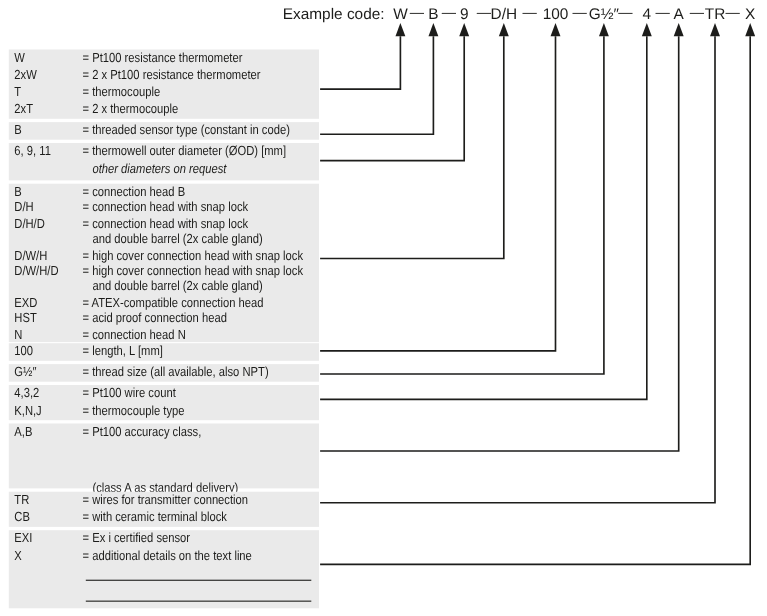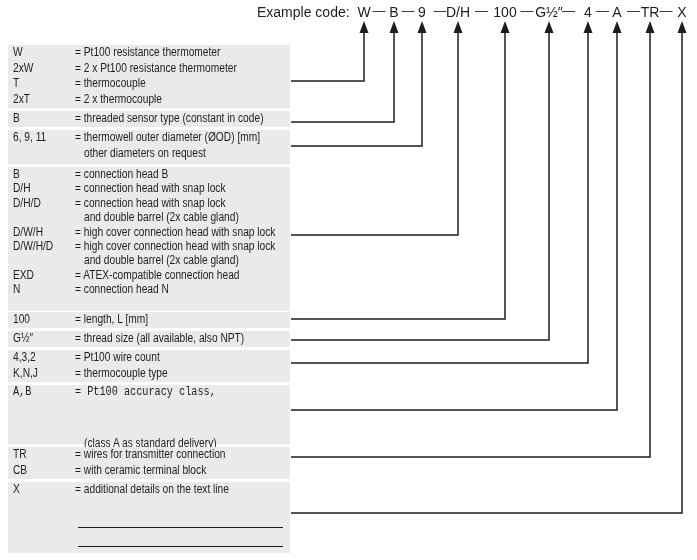--- a/index.html
+++ b/index.html
@@ -75,21 +75,21 @@
         <div class="row" style="height: 15.5px; line-height: 15.5px;">
           <span class="code-cell" style="line-height: 15.5px;">B</span>
           <span class="desc-cell" style="line-height: 15.5px;">= threaded sensor type (constant in code)</span>
         </div>
       </div>
       <div class="group" style="top: 130px; height: 34px; background: rgb(234, 234, 234);">
         <div class="row" style="height: 15.5px; line-height: 15.5px;">
           <span class="code-cell" style="line-height: 15.5px;">6, 9, 11</span>
           <span class="desc-cell" style="line-height: 15.5px;">= thermowell outer diameter (ØOD) [mm]</span>
         </div>
-        <div class="row" style="height: 15.5px; line-height: 15.5px;">
+        <div class="row" style="height: 15.5px; line-height: 15.5px; font-style: italic;">
           <span class="desc-cell desc-cont" style="line-height: 15.5px;">other diameters on request</span>
         </div>
       </div>
       <div class="group" style="top: 167px; height: 144px; background: rgb(234, 234, 234);">
         <div class="row" style="height: 14.4px; line-height: 14.4px;">
           <span class="code-cell" style="line-height: 14.4px;">B</span>
           <span class="desc-cell" style="line-height: 14.4px;">= connection head B</span>
         </div>
         <div class="row" style="height: 14.4px; line-height: 14.4px;">
           <span class="code-cell" style="line-height: 14.4px;">D/H</span>
@@ -109,20 +109,24 @@
         <div class="row" style="height: 14.4px; line-height: 14.4px;">
           <span class="code-cell" style="line-height: 14.4px;">D/W/H/D</span>
           <span class="desc-cell" style="line-height: 14.4px;">= high cover connection head with snap lock</span>
         </div>
         <div class="row" style="height: 14.4px; line-height: 14.4px;">
           <span class="desc-cell desc-cont" style="line-height: 14.4px;">and double barrel (2x cable gland)</span>
         </div>
         <div class="row" style="height: 14.4px; line-height: 14.4px;">
           <span class="code-cell" style="line-height: 14.4px;">EXD</span>
           <span class="desc-cell" style="line-height: 14.4px;">= ATEX-compatible connection head</span>
+        </div>
+        <div class="row" style="height: 14.4px; line-height: 14.4px;">
+          <span class="code-cell" style="line-height: 14.4px;">HST</span>
+          <span class="desc-cell" style="line-height: 14.4px;">= acid proof connection head</span>
         </div>
         <div class="row" style="height: 14.4px; line-height: 14.4px;">
           <span class="code-cell" style="line-height: 14.4px;">N</span>
           <span class="desc-cell" style="line-height: 14.4px;">= connection head N</span>
         </div>
       </div>
       <div class="group" style="top: 312px; height: 16px; background: rgb(234, 234, 234);">
         <div class="row" style="height: 15.5px; line-height: 15.5px;">
           <span class="code-cell" style="line-height: 15.5px;">100</span>
           <span class="desc-cell" style="line-height: 15.5px;">= length, L [mm]</span>
@@ -138,21 +142,21 @@
         <div class="row" style="height: 15.5px; line-height: 15.5px; padding-left: 48px;">
           <span class="code-cell" style="line-height: 15.5px;">4,3,2</span>
           <span class="desc-cell" style="line-height: 15.5px;">= Pt100 wire count</span>
         </div>
         <div class="row" style="height: 15.5px; line-height: 15.5px;">
           <span class="code-cell" style="line-height: 15.5px;">K,N,J</span>
           <span class="desc-cell" style="line-height: 15.5px;">= thermocouple type</span>
         </div>
       </div>
       <div class="group" style="top: 385px; height: 59px; background: rgb(234, 234, 234);">
-        <div class="row" style="height: 14.8px; line-height: 14.8px; font-family: Liberation Mono, monospace;">
+        <div class="row" style="height: 14.8px; line-height: 14.8px;">
           <span class="code-cell" style="line-height: 14.8px;">A,B</span>
           <span class="desc-cell" style="line-height: 14.8px;">= Pt100 accuracy class,</span>
         </div>
         <div class="row" style="height: 14.8px; line-height: 14.8px; margin-top: 36px;">
           <span class="desc-cell desc-cont" style="line-height: 14.8px;">(class A as standard delivery)</span>
         </div>
         <div class="row" style="height: 14.8px; line-height: 14.8px;">
           <span class="desc-cell desc-cont" style="line-height: 14.8px;">(class 1 as standard delivery)</span>
         </div>
       </div>
@@ -160,20 +164,24 @@
         <div class="row" style="height: 15.5px; line-height: 15.5px;">
           <span class="code-cell" style="line-height: 15.5px;">TR</span>
           <span class="desc-cell" style="line-height: 15.5px;">= wires for transmitter connection</span>
         </div>
         <div class="row" style="height: 15.5px; line-height: 15.5px;">
           <span class="code-cell" style="line-height: 15.5px;">CB</span>
           <span class="desc-cell" style="line-height: 15.5px;">= with ceramic terminal block</span>
         </div>
       </div>
       <div class="group" style="top: 482px; height: 71px; background: rgb(234, 234, 234);">
+        <div class="row" style="height: 15.5px; line-height: 15.5px;">
+          <span class="code-cell" style="line-height: 15.5px;">EXI</span>
+          <span class="desc-cell" style="line-height: 15.5px;">= Ex i certified sensor</span>
+        </div>
         <div class="row" style="height: 15.5px; line-height: 15.5px;">
           <span class="code-cell" style="line-height: 15.5px;">X</span>
           <span class="desc-cell" style="line-height: 15.5px;">= additional details on the text line</span>
         </div>
         <div class="rule-line" style="top: 45px;"></div>
         <div class="rule-line" style="top: 64px;"></div>
       </div>
     </div>
   <svg id="connectors" width="697" height="560">
       <polyline points="291,81 364,81 364,33" fill="none" stroke="#1d1d1b" stroke-width="1.5"></polyline>

